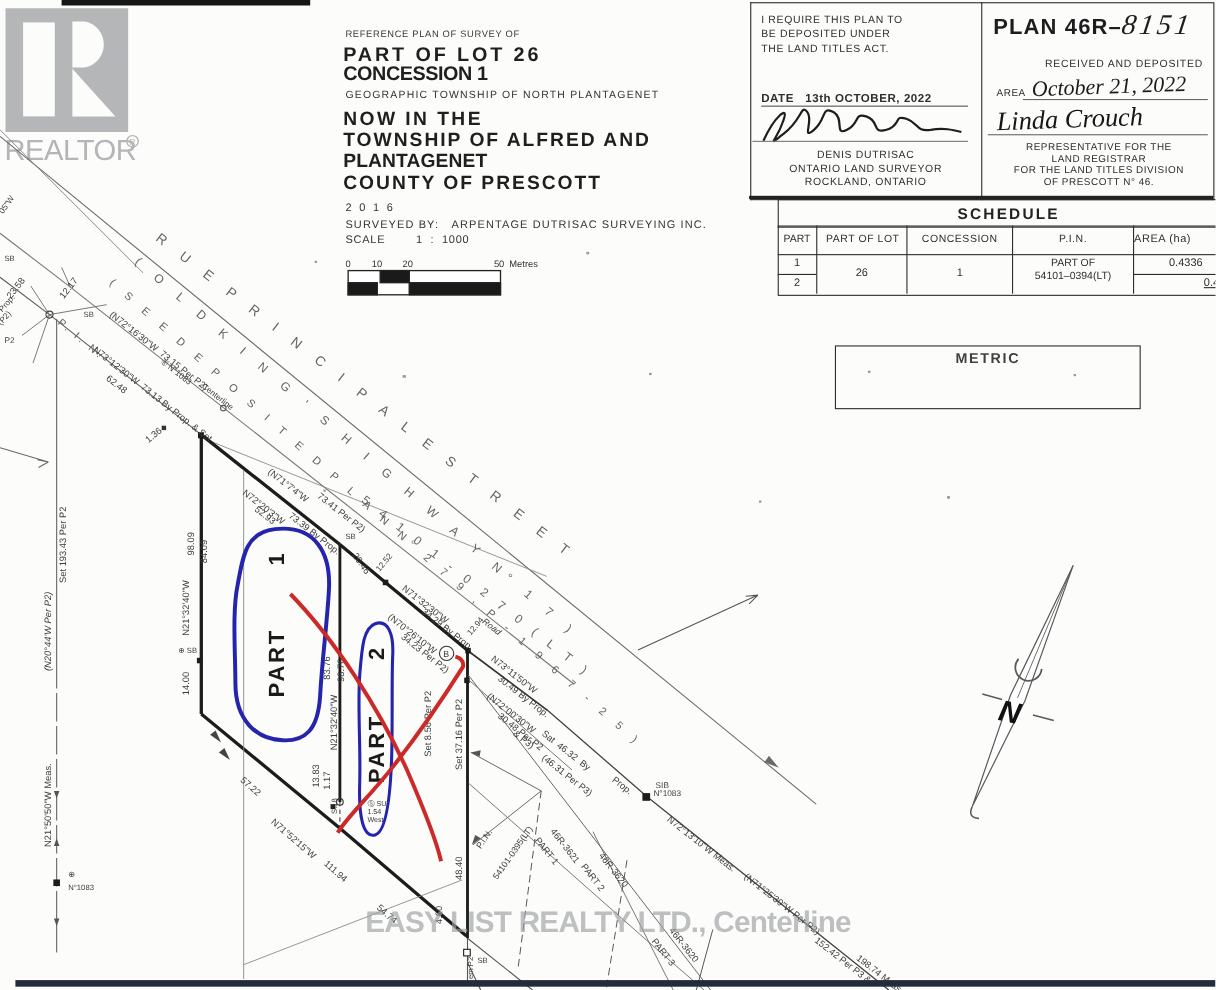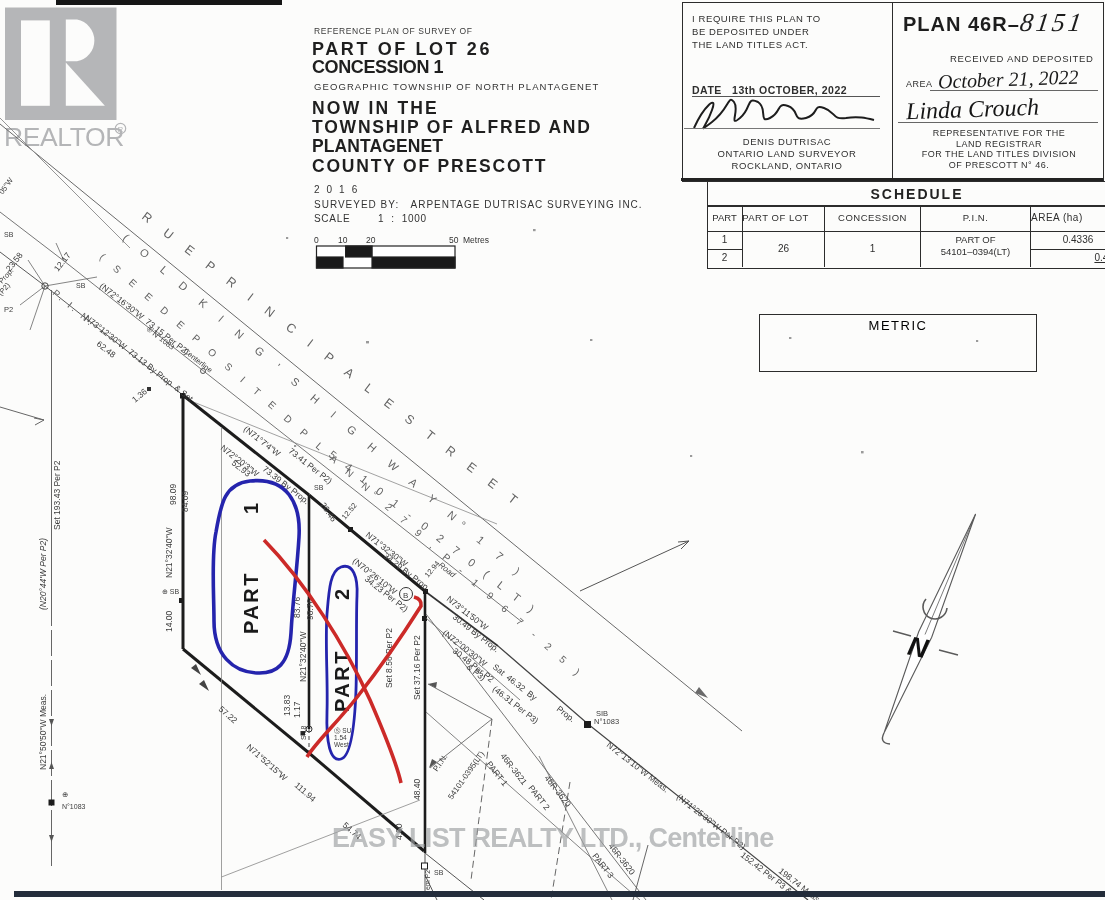--- a/index.html
+++ b/index.html
@@ -365,35 +365,35 @@
   <div class="abs" style="left:213px;top:24px;width:1.4px;height:62px;background:#2c2c2c;"></div>
   <div class="abs" style="left:323px;top:24px;width:1.4px;height:62px;background:#2c2c2c;"></div>
 
   <div class="abs" style="left:0;top:50px;width:418px;height:1.3px;background:#2c2c2c;"></div>
 
   <div class="abs" style="left:0;top:68px;width:35px;height:1.3px;background:#2c2c2c;"></div>
 
   <div class="abs" style="left:323px;top:68px;width:95px;height:1.3px;background:#2c2c2c;"></div>
 
   <div class="abs" style="left:0;top:31px;width:35px;text-align:center;font-size:9.5px;color:#2e2e2e;">PART</div>
-  <div class="abs" style="left:28px;top:31px;width:81px;text-align:center;font-size:9.5px;letter-spacing:0.5px;color:#2e2e2e;">PART OF LOT</div>
+  <div class="abs" style="left:44px;top:31px;width:81px;text-align:left;font-size:9.5px;letter-spacing:0.5px;color:#2e2e2e;">PART OF LOT</div>
   <div class="abs" style="left:118px;top:31px;width:95px;text-align:center;font-size:9.5px;letter-spacing:0.5px;color:#2e2e2e;">CONCESSION</div>
   <div class="abs" style="left:214px;top:31px;width:109px;text-align:center;font-size:9.5px;letter-spacing:0.5px;color:#2e2e2e;">P.I.N.</div>
   <div class="abs" style="left:324px;top:31px;width:94px;text-align:left;font-size:10px;letter-spacing:0.5px;color:#2e2e2e;">AREA  (ha)</div>
 
   <div class="abs" style="left:0;top:53px;width:35px;text-align:center;font-size:10px;color:#2e2e2e;">1</div>
   <div class="abs" style="left:0;top:71px;width:35px;text-align:center;font-size:10px;color:#2e2e2e;">2</div>
   <div class="abs" style="left:36px;top:62px;width:81px;text-align:center;font-size:10px;color:#2e2e2e;">26</div>
   <div class="abs" style="left:118px;top:62px;width:95px;text-align:center;font-size:10px;color:#2e2e2e;">1</div>
   <div class="abs" style="left:214px;top:53px;width:109px;text-align:center;font-size:9.5px;line-height:12px;color:#2e2e2e;">PART OF<br>54101–0394(LT)</div>
   <div class="abs" style="left:324px;top:53px;width:94px;text-align:center;font-size:10px;color:#2e2e2e;">0.4336</div>
   <div class="abs" style="left:324px;top:71px;width:94px;text-align:right;font-size:10px;color:#2e2e2e;text-decoration:underline;">0.4163</div>
 </div>
 
 <div class="abs" style="left:759px;top:314px;width:276px;height:56px;border:1.5px solid #2c2c2c;">
 
-  <div style="text-align:center;font-size:13px;font-weight:normal;letter-spacing:1.5px;margin-top:3px;color:#000000;">METRIC</div>
+  <div style="text-align:center;font-size:13px;font-weight:bold;letter-spacing:1.5px;margin-top:3px;color:#404040;">METRIC</div>
 
 </div>
 
 <div class="abs" style="left:332px;top:823px;font-size:27px;font-weight:bold;color:#9da0a2;opacity:0.66;letter-spacing:-0.7px;white-space:nowrap;">EASY LIST REALTY LTD., Centerline</div>
 
 <div class="abs" style="left:14px;top:891px;width:1091px;height:5.5px;background:#232c3a;"></div>
 
 </body></html>

